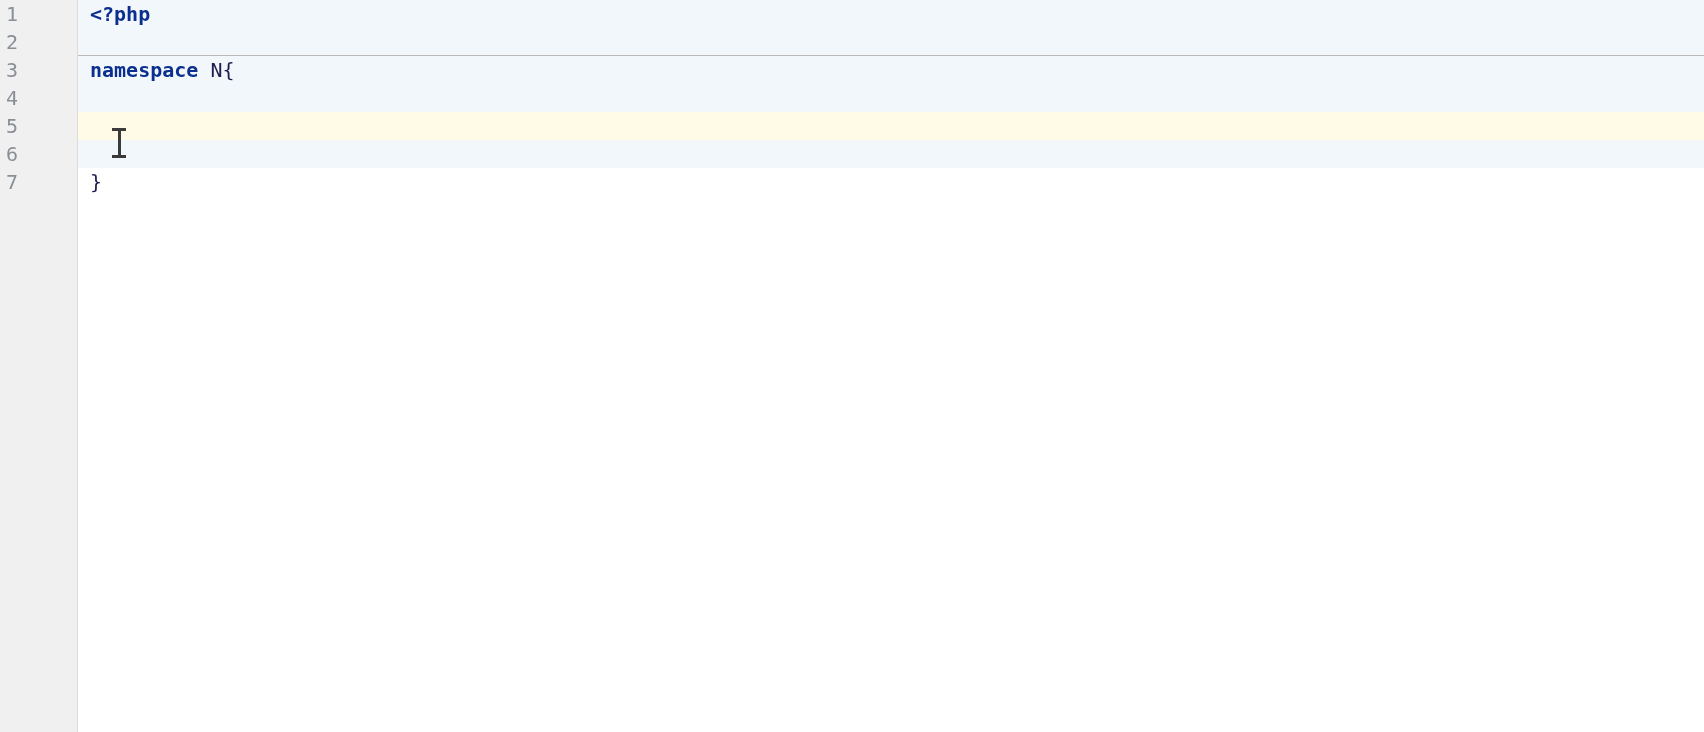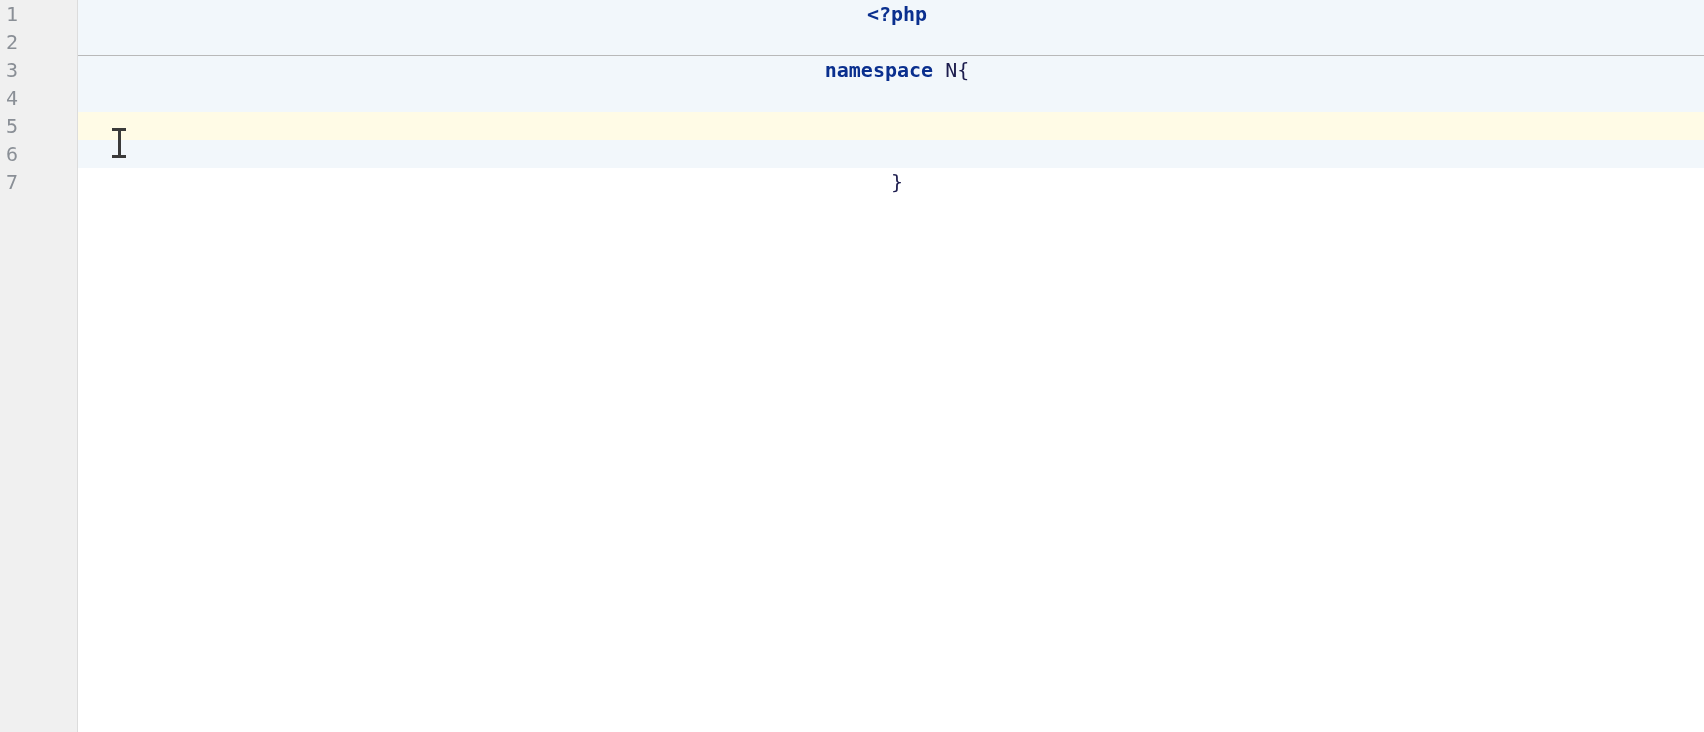--- a/index.html
+++ b/index.html
@@ -31,21 +31,20 @@
   .gutter .ln {
     height: 28px;
     line-height: 28px;
     text-align: left;
     padding-left: 6px;
     font-size: 20px;
   }
   .code {
     flex: 1 1 auto;
     position: relative;
-    text-align: center;
   }
   .line {
     height: 28px;
     line-height: 28px;
     white-space: pre;
     padding-left: 12px;
     font-size: 20px;
     position: relative;
   }
   

